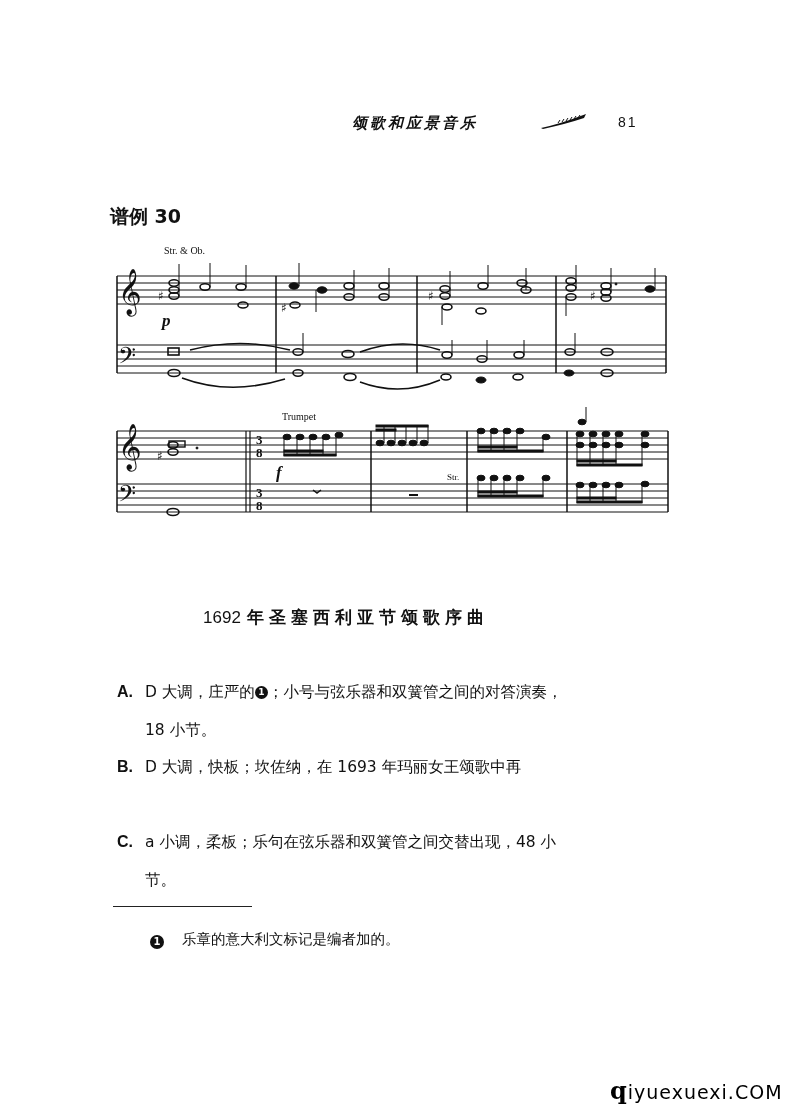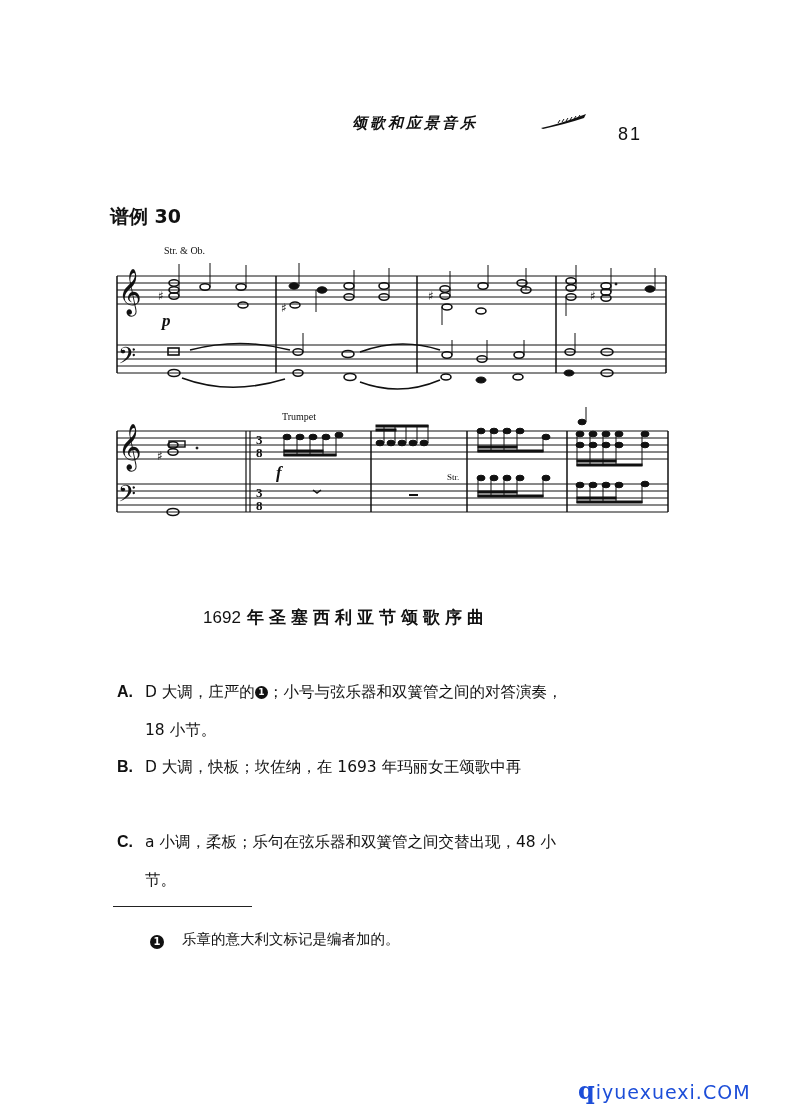--- a/index.html
+++ b/index.html
@@ -1,19 +1,19 @@
 <!DOCTYPE html>
 <html><head>
   <meta charset="utf-8">
   <style>
     html, body { margin: 0; padding: 0; background: #ffffff; }
     body { width: 794px; height: 1120px; position: relative; overflow: hidden; font-family: "DejaVu Sans", sans-serif; color: #111; }
     .abs { position: absolute; }
     .running-head { left: 352px; top: 114px; font-family: "DejaVu Serif", serif; font-weight: bold; font-size: 15px; letter-spacing: 3px; font-style: italic; }
-    .page-number { left: 618px; top: 124px; font-family: "Liberation Sans", sans-serif; font-size: 18px; letter-spacing: 2px; }
+    .page-number { left: 618px; top: 114px; font-family: "Liberation Sans", sans-serif; font-size: 14px; letter-spacing: 2px; }
     .ornament { left: 540px; top: 112px; }
     .example-label { left: 110px; top: 204px; font-family: "DejaVu Sans", sans-serif; font-size: 19px; font-weight: bold; }
     .score { left: 0; top: 0; }
     .piece-title { left: 0; width: 692px; top: 606px; text-align: center; font-family: "DejaVu Serif", serif; font-weight: bold; font-size: 17px; letter-spacing: 5px; }
     .piece-title .year { font-family: "Liberation Sans", sans-serif; font-weight: normal; letter-spacing: 0; margin-right: 6px; }
     .item { left: 117px; width: 560px; font-family: "DejaVu Sans", sans-serif; font-size: 15.5px; line-height: 38px; }
     .item .marker { font-family: "Liberation Sans", sans-serif; font-weight: bold; font-size: 16px; display: inline-block; width: 28px; }
     .item .cont { padding-left: 28px; display: block; }
     .rule { left: 113px; top: 906px; width: 139px; height: 1px; background: #222; }
     .footnote { left: 150px; top: 930px; font-size: 14.5px; font-family: "DejaVu Sans", sans-serif; }
@@ -305,15 +305,15 @@
 <div class="abs item" style="top: 823px;">
   <span class="marker">C.</span><span>a 小调，柔板；乐句在弦乐器和双簧管之间交替出现，48 小</span>
   <span class="cont">节。</span>
 </div>
 
 <div class="abs rule"></div>
 <div class="abs footnote">
   <span class="fn-mark">1</span><span>乐章的意大利文标记是编者加的。</span>
 </div>
 
-<div class="abs watermark" style="color: #1d4ed8;">
+<div class="abs watermark" style="color: #000000; margin-left: 32px;">
   <span class="wm-q">q</span><span>iyuexuexi.COM</span>
 </div>
 
 </body></html>

